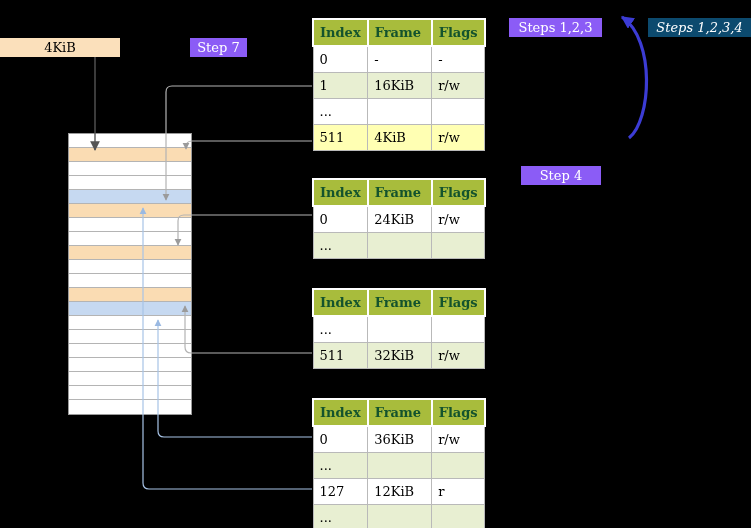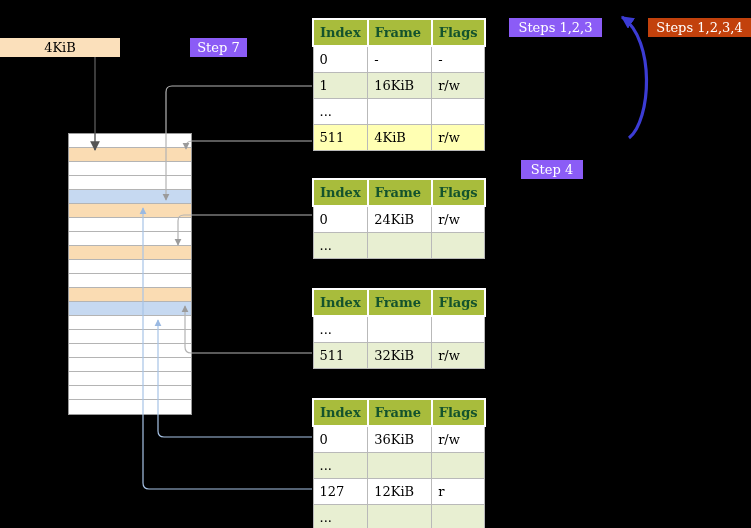--- a/index.html
+++ b/index.html
@@ -6,25 +6,25 @@
   .canvas{position:relative;width:751px;height:528px;background:#000;
           font-family:"DejaVu Serif", serif;overflow:hidden;}
 
   
   .cr3-box{position:absolute;left:0;top:38px;width:120px;height:19px;
            background:#fbe0bb;color:#000;font-size:13px;line-height:19px;text-align:center;}
 
   
   .badge{position:absolute;height:19px;line-height:19px;color:#fff;font-size:13px;text-align:center;}
   .badge.red{background:#8b5cf6;}
-  .badge.blue{background:#c2410c;}
+  .badge.blue{background:#0c4a6e;font-style:italic;}
   .step0{left:190px;top:38px;width:57px;}
   .steps123{left:509px;top:18px;width:93px;}
   .steps1234{left:648px;top:18px;width:103px;}
-  .step4{left:521px;top:160px;width:62px;}
+  .step4{left:521px;top:166px;width:80px;}
 
   
   .memory-strip{position:absolute;left:68px;top:133px;width:122px;border:1px solid #9a9a9a;}
   .mrow{height:14px;box-sizing:border-box;border-bottom:1px solid #b4b4b4;}
   .mrow:last-child{border-bottom:none;}
   .c-white{background:#ffffff;}
   .c-wheat{background:#fadcb3;}
   .c-blue{background:#c6d9f1;}
 
   

